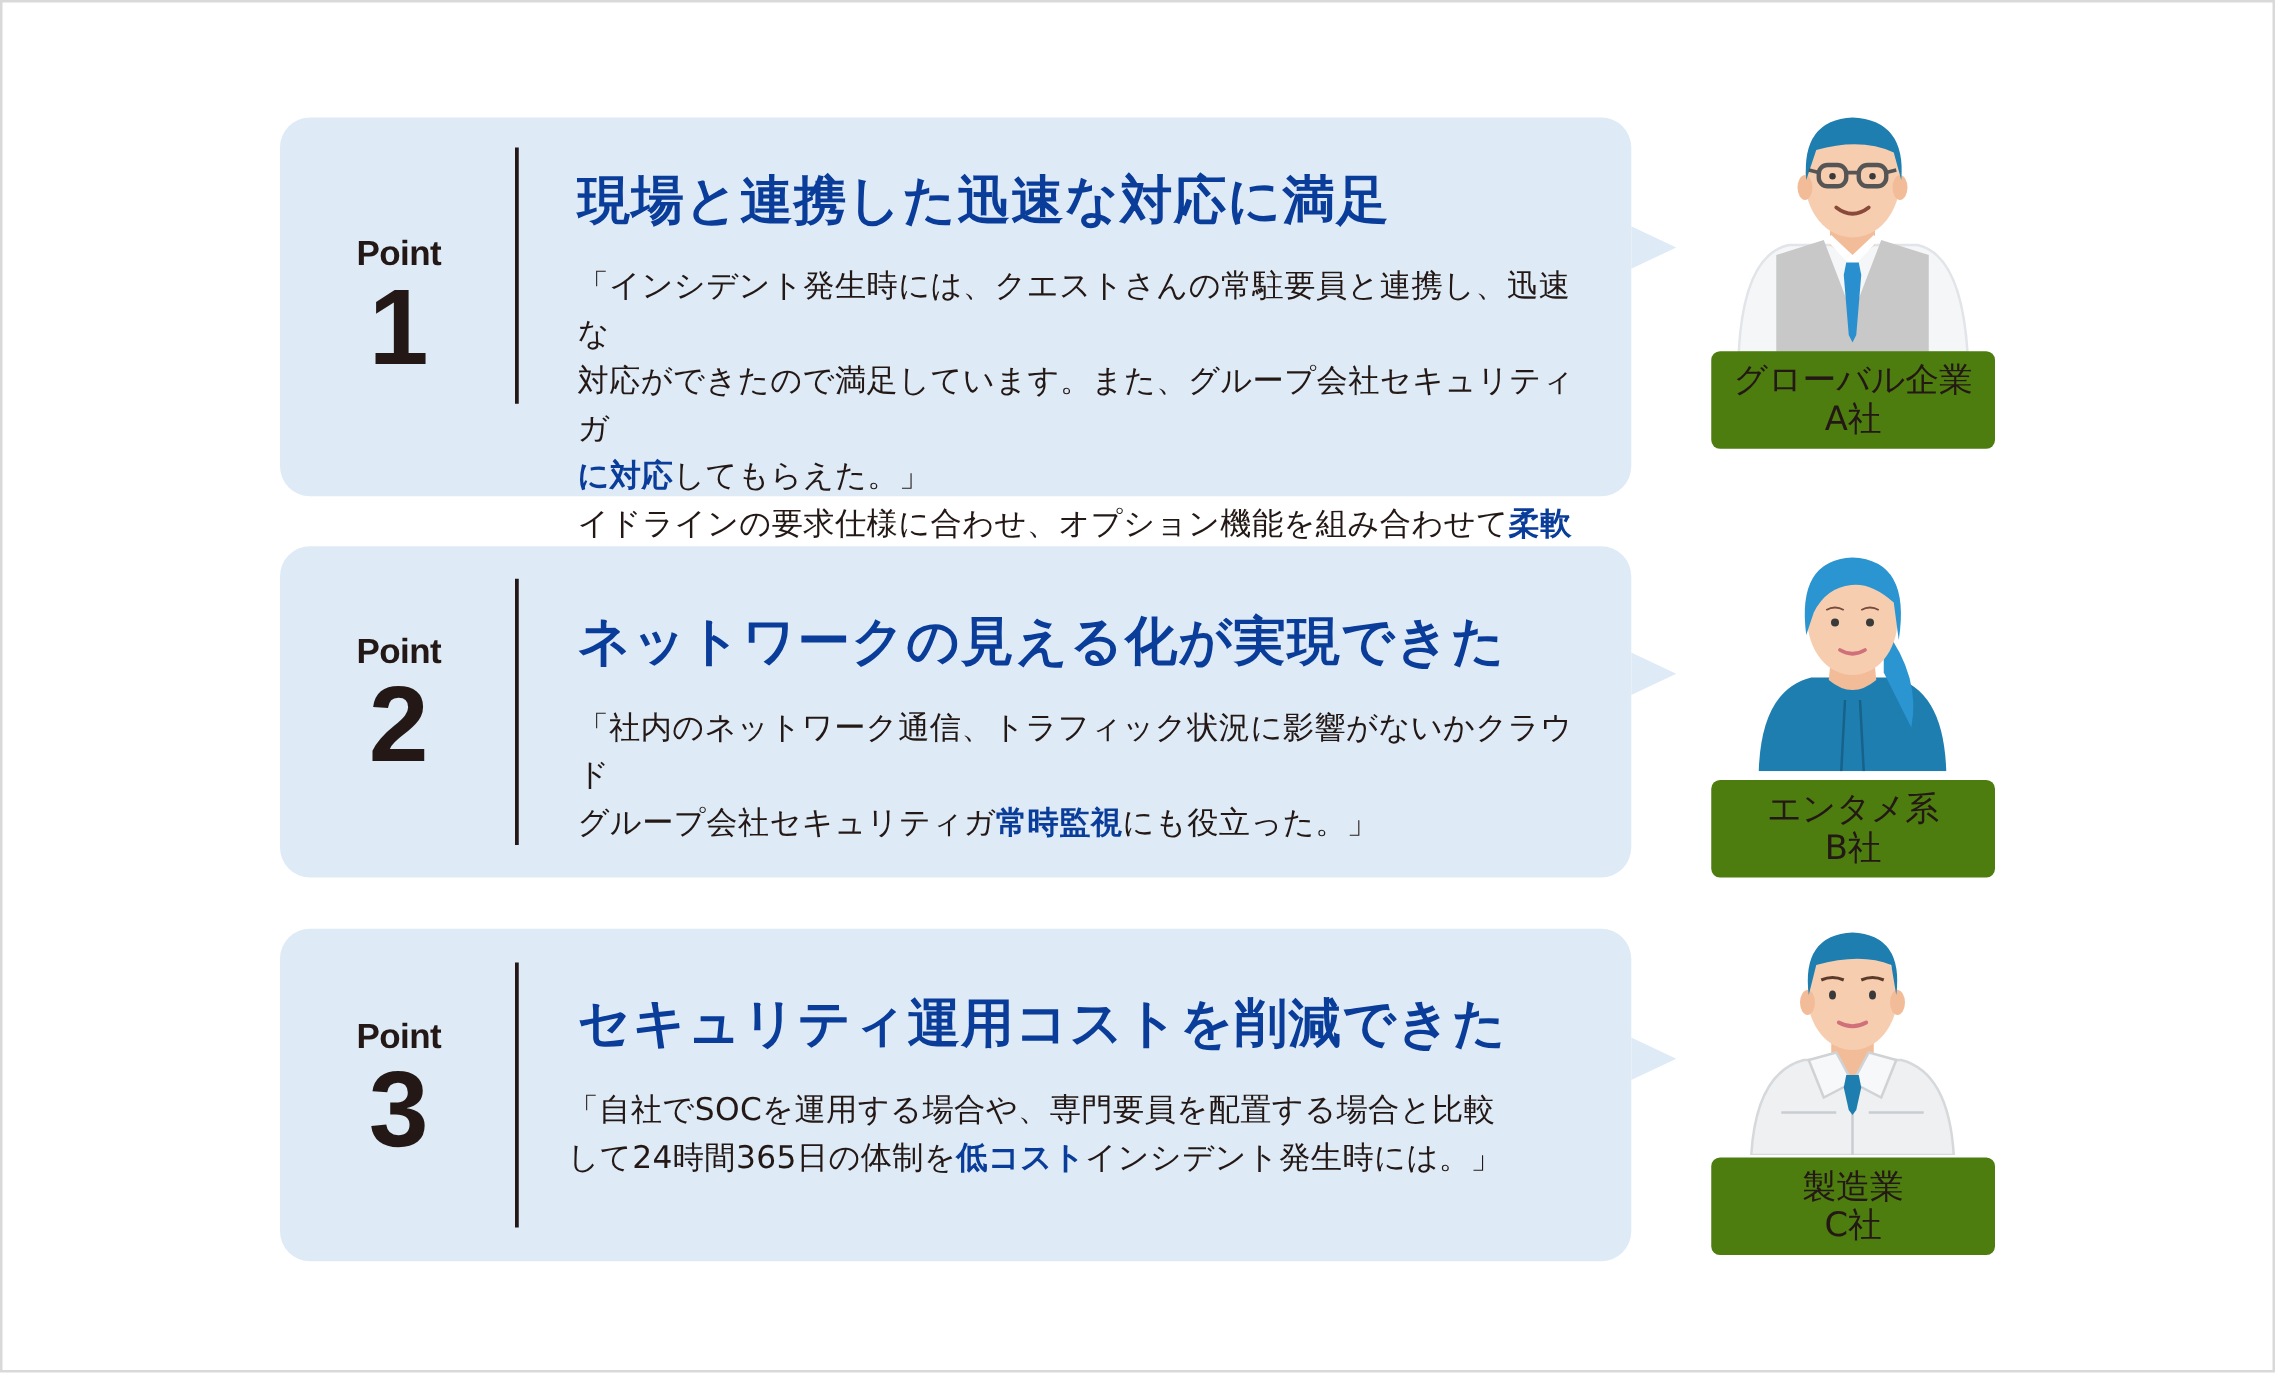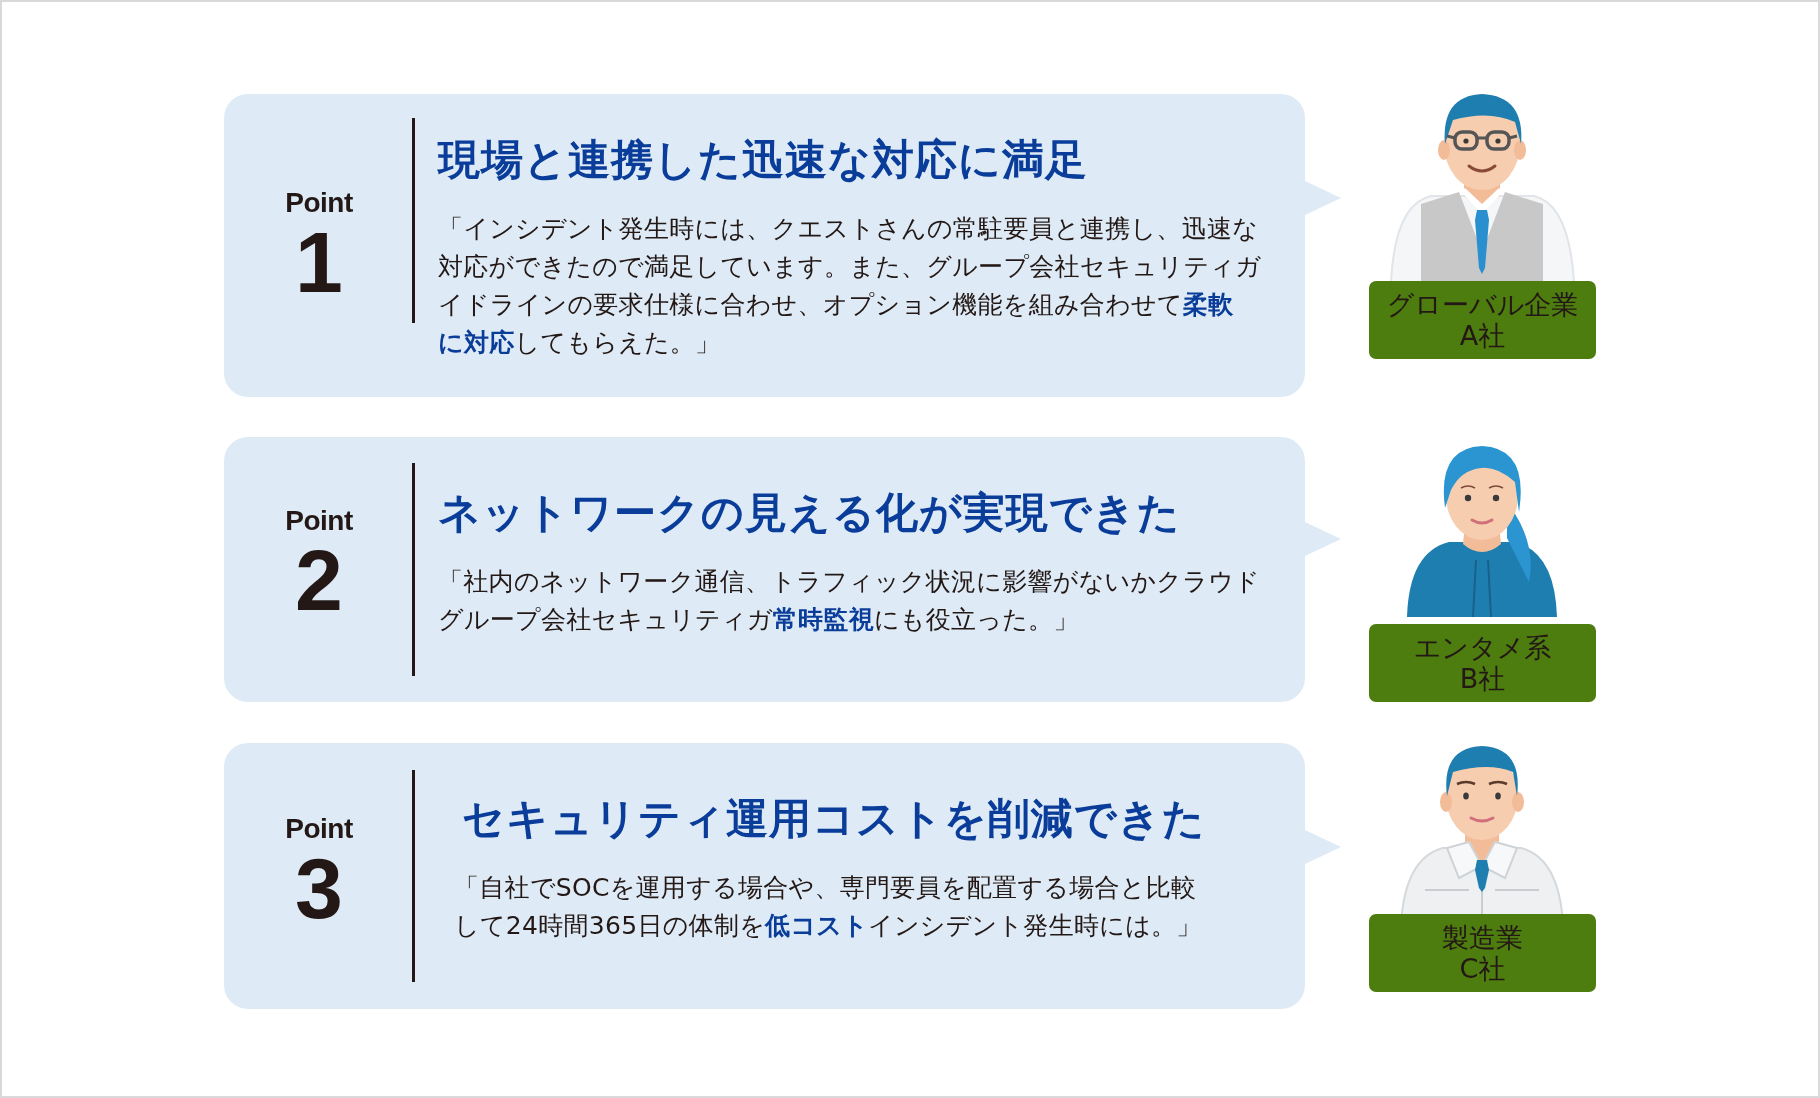--- a/index.html
+++ b/index.html
@@ -10,21 +10,21 @@
   .card { position: absolute; left: 222px; width: 1081px; background: #deebf6; border-radius: 24px; }
   .card .tail { position: absolute; right: -36px; width: 0; height: 0;
     border-top: 17px solid transparent; border-bottom: 17px solid transparent; border-left: 36px solid #deebf6; }
 
   .point { position: absolute; left: 0; width: 190px; text-align: center; color: #231815; font-family: "Liberation Sans", sans-serif; font-weight: bold; }
   .point .pt-label { display: block; font-size: 28px; line-height: 30px; letter-spacing: -0.5px; }
   .point .pt-num { display: block; font-size: 86px; line-height: 80px; margin-top: 4px; }
 
   .divider { position: absolute; left: 188px; width: 3px; background: #231815; }
 
-  .content { position: absolute; left: 214px; right: 40px; }
+  .content { position: absolute; left: 238px; right: 40px; }
   .title { font-size: 42px; line-height: 52px; font-weight: bold; color: #0a3d9a; letter-spacing: 1px; white-space: nowrap; }
   .body { margin-top: 24px; font-size: 25px; line-height: 38px; color: #231815; letter-spacing: 0.3px; }
   .hl { color: #0a3d9a; font-weight: bold; }
 
   .persona { position: absolute; left: 1367px; width: 227px; }
   .persona svg { display: block; margin: 0 auto; }
   .persona .tag { position: absolute; left: 0; width: 227px; height: 78px; background: #4d7c0f; border-radius: 7px;
     display: flex; flex-direction: column; align-items: center; justify-content: center; }
   .persona .tag span { font-size: 27px; line-height: 31px; color: #231815; white-space: nowrap; }
 </style>
@@ -38,22 +38,22 @@
     <div class="point" style="top:94px;">
       <span class="pt-label">Point</span>
       <span class="pt-num">1</span>
     </div>
     <div class="divider" style="top:24px; height:205px;"></div>
     <div class="content" style="top:40px;">
       <div class="title">現場と連携した迅速な対応に満足</div>
       <div class="body">
         <div><span>「インシデント発生時には、クエストさんの常駐要員と連携し、迅速な</span><span class="hl"></span><span></span></div>
         <div><span>対応ができたので満足しています。また、グループ会社セキュリティガ</span><span class="hl"></span><span></span></div>
+        <div><span></span><span class="hl">に対応</span><span>してもらえた。」</span></div>
         <div><span>イドラインの要求仕様に合わせ、オプション機能を組み合わせて</span><span class="hl">柔軟</span><span></span></div>
-        <div><span></span><span class="hl">に対応</span><span>してもらえた。」</span></div>
       </div>
     </div>
   </div>
 
   <div class="persona" style="top:90px; height:270px;">
     <svg width="227" height="200" viewBox="0 0 227 200">
 
       <path d="M22 190 Q26 112 62 104 L165 104 Q200 112 205 190 Z" fill="#f4f6f8" stroke="#e1e4e8" stroke-width="2"></path>
 
       <path d="M52 190 L52 112 L90 100 L113 160 L136 100 L174 112 L174 190 Z" fill="#c8c8c8"></path>
@@ -163,19 +163,19 @@
       <ellipse cx="77" cy="60" rx="6" ry="10" fill="#f2bc98"></ellipse>
       <ellipse cx="149" cy="60" rx="6" ry="10" fill="#f2bc98"></ellipse>
 
       <path d="M78 54 Q72 6 113 4 Q154 6 148 54 L144 30 Q120 20 84 30 Z" fill="#1f7eb0"></path>
       <path d="M88 42 Q97 38 106 42" fill="none" stroke="#5a3a2a" stroke-width="2.5"></path>
       <path d="M120 42 Q129 38 138 42" fill="none" stroke="#5a3a2a" stroke-width="2.5"></path>
       <ellipse cx="97" cy="54" rx="2.8" ry="3.6" fill="#3a3a3a"></ellipse>
       <ellipse cx="129" cy="54" rx="2.8" ry="3.6" fill="#3a3a3a"></ellipse>
       <path d="M102 76 Q113 82 124 76" fill="none" stroke="#d0707a" stroke-width="3" stroke-linecap="round"></path>
     </svg>
-    <div class="tag" style="top:172px;">
+    <div class="tag" style="top:184px;">
       <span>製造業</span>
       <span>C社</span>
     </div>
   </div>
 
 </div>
 
 </body></html>

